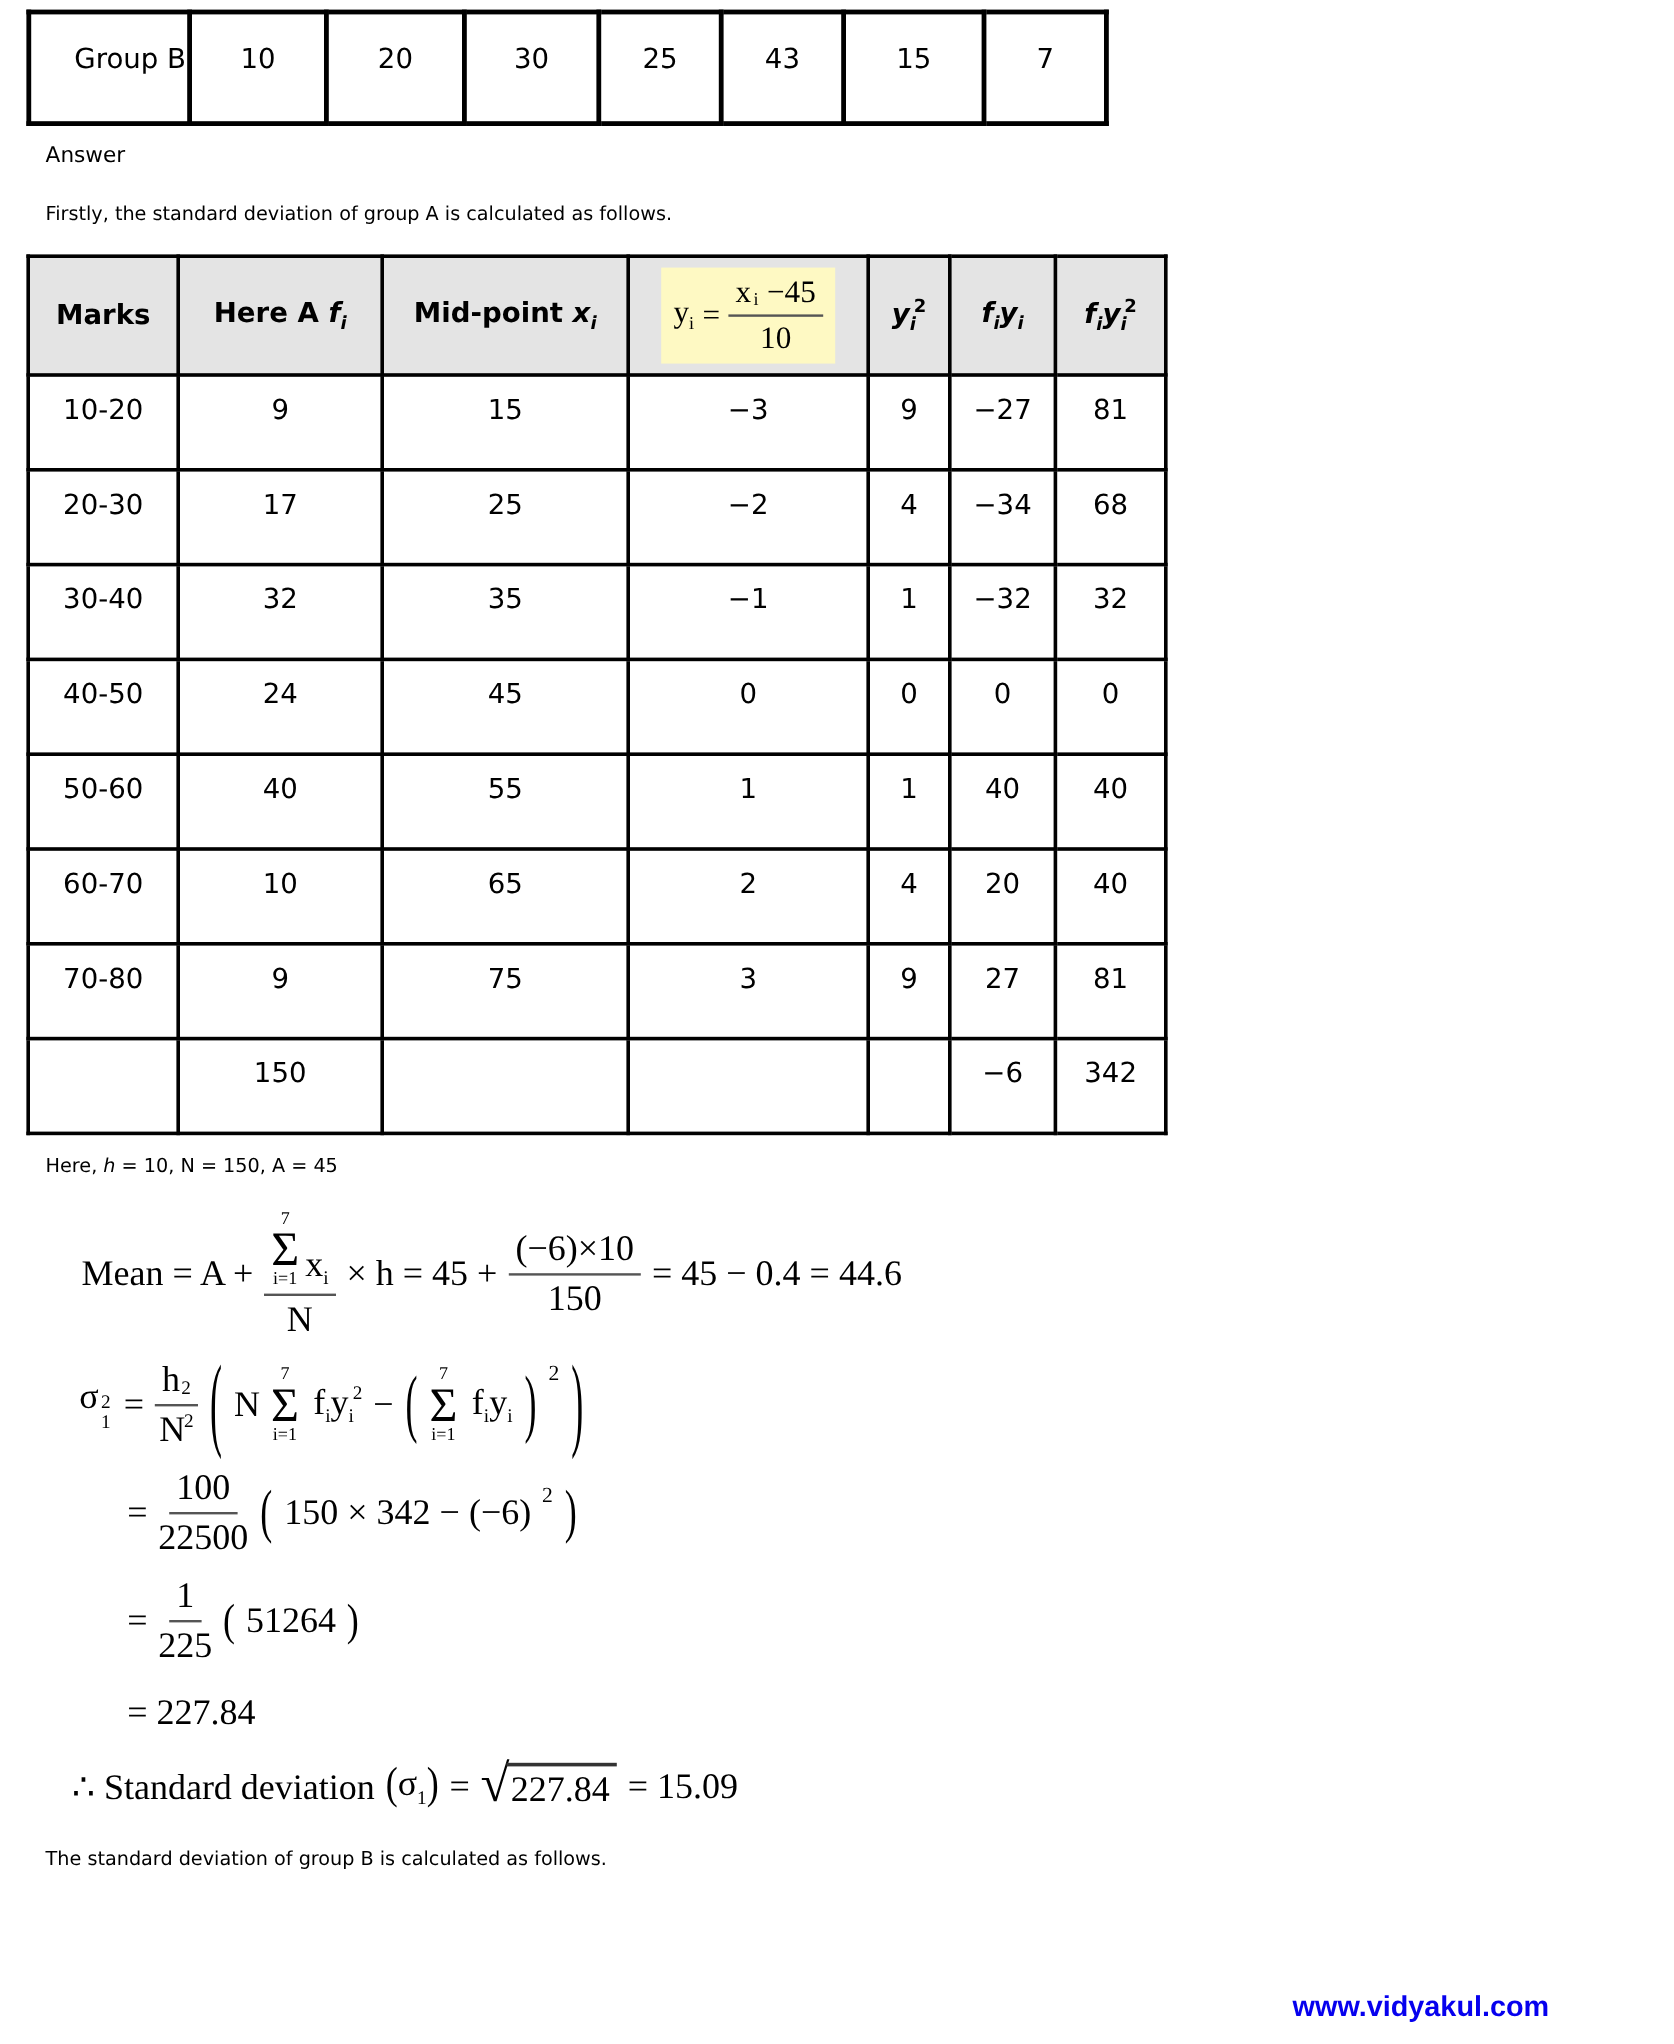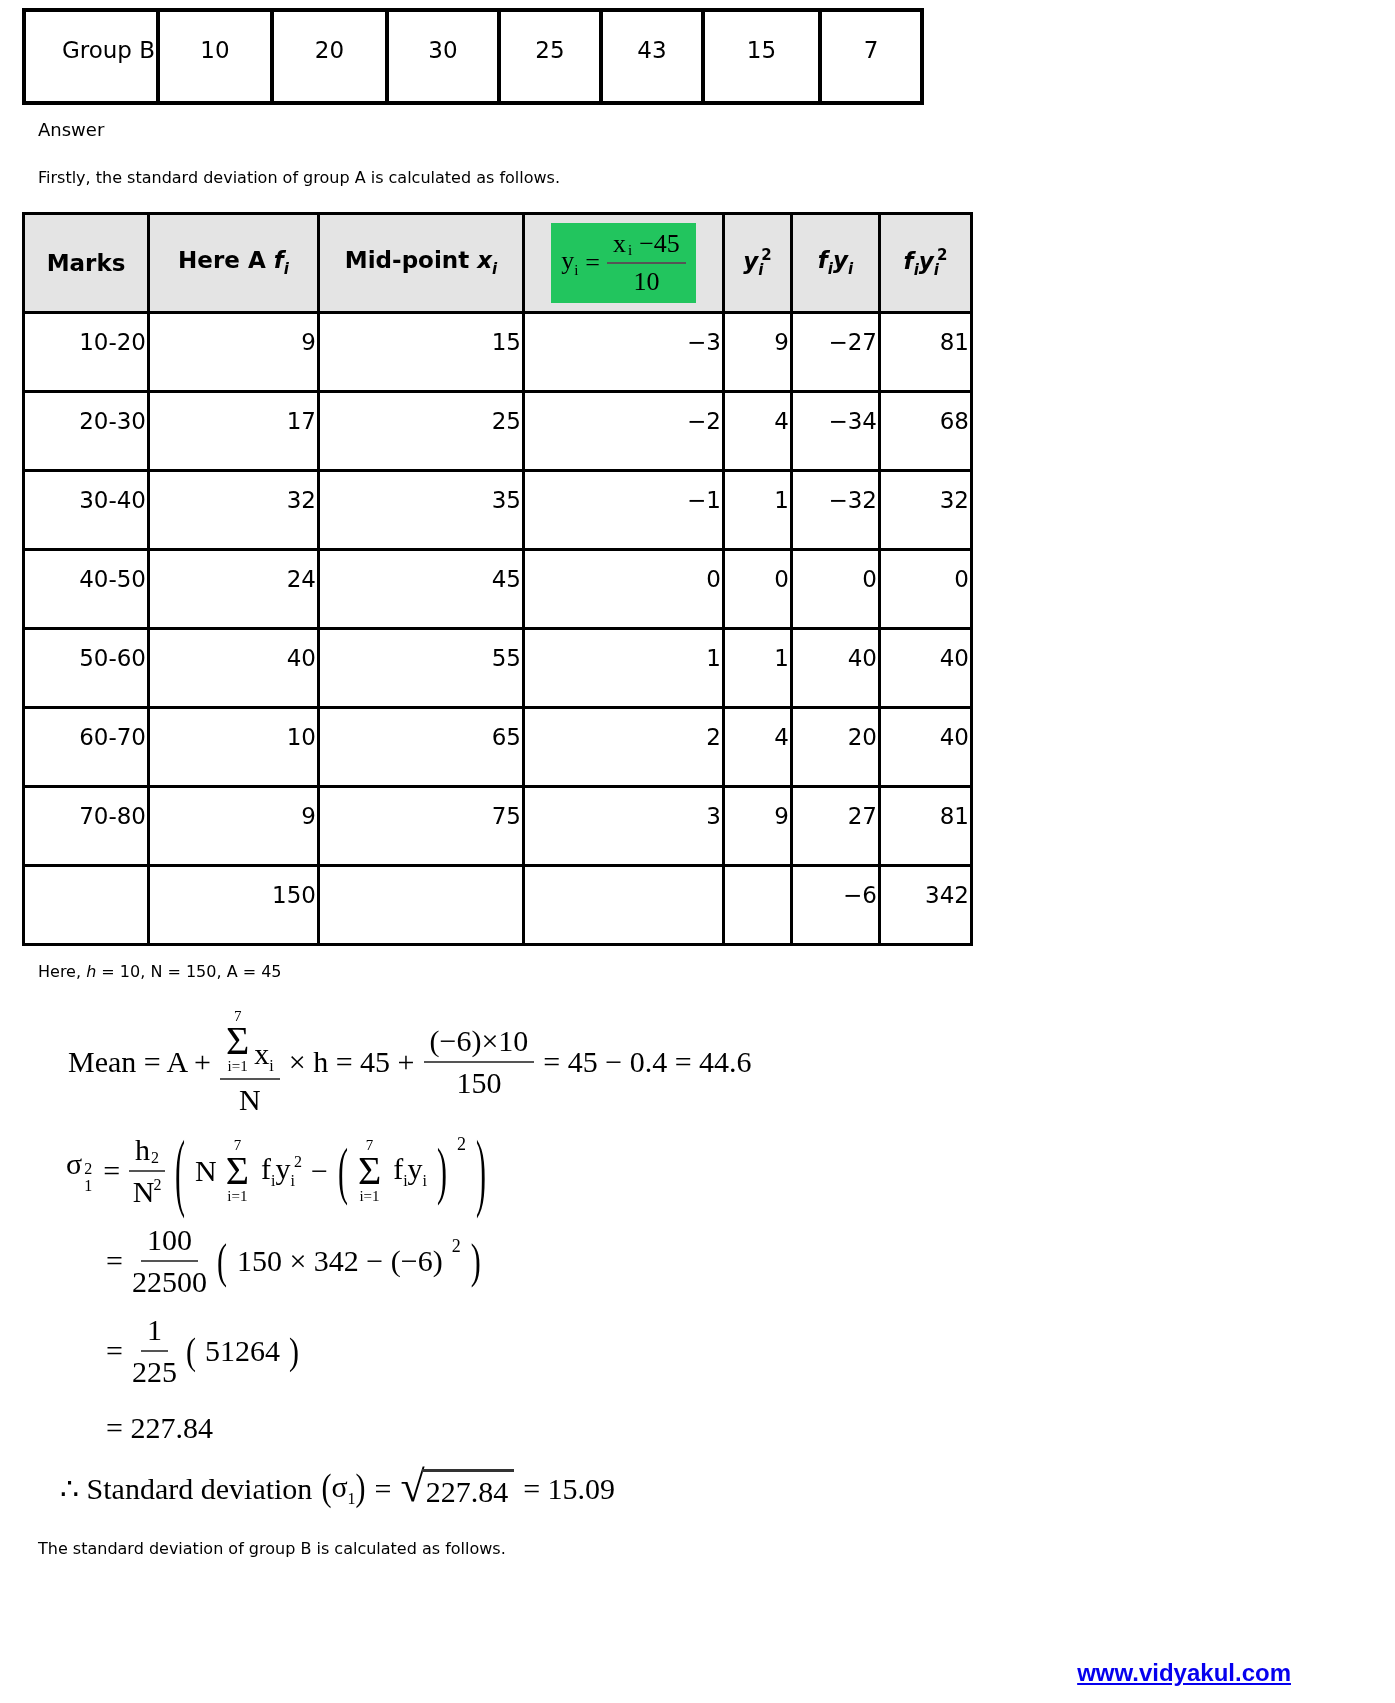--- a/index.html
+++ b/index.html
@@ -28,28 +28,28 @@
   .grpb-text{margin:30px 0 0 16px;}
   .ital{font-style:italic;}
 
   
   .main td,.main th{border:3px solid #000;}
   .main th{
     background:#e4e4e4;height:96px;font-size:23px;font-weight:bold;
     text-align:center;vertical-align:middle;padding:0 4px;
   }
   .main td{
-    font-size:23px;text-align:right;vertical-align:top;
+    font-size:23px;text-align:center;vertical-align:top;
     padding-top:15px;height:60px;
   }
   .hvar{font-style:italic;font-weight:bold;}
   .hsub{font-size:15px;font-style:italic;font-weight:bold;vertical-align:-6px;}
   .hsup{font-size:15px;font-weight:bold;vertical-align:9px;margin-left:-2px;}
   .fbox{
-    background:#22c55e;display:inline-flex;align-items:center;gap:7px;
+    background:#fef9c3;display:inline-flex;align-items:center;gap:7px;
     padding:6px 10px;font-family:"Liberation Serif",serif;
     font-weight:normal;font-size:26px;
   }
   .fbox sub{font-size:15px;}
 
   
   .math{
     font-family:"Liberation Serif",serif;font-size:30px;
     display:flex;align-items:center;gap:9px;
   }
@@ -76,21 +76,21 @@
   .raise{position:relative;top:-26px;font-size:18px;}
   .raise-sm{position:relative;top:-14px;font-size:18px;}
   .sqrt{display:inline-flex;align-items:flex-start;}
   .rad{font-size:44px;line-height:.8;margin-right:-3px;}
   .rcand{border-top:3px solid #333;padding:3px 6px 0 4px;}
 
   
   .footer-link{
     position:absolute;right:104px;bottom:16px;
     color:#0600ee;font-weight:bold;font-size:24px;
-    text-decoration:underline;font-family:"Liberation Sans",sans-serif;
+    font-family:"Liberation Sans",sans-serif;
     cursor:pointer;
   }
 </style>
 </head>
 <body>
 
 <div class="content">
 
   <table class="grpb">
     <tbody>

